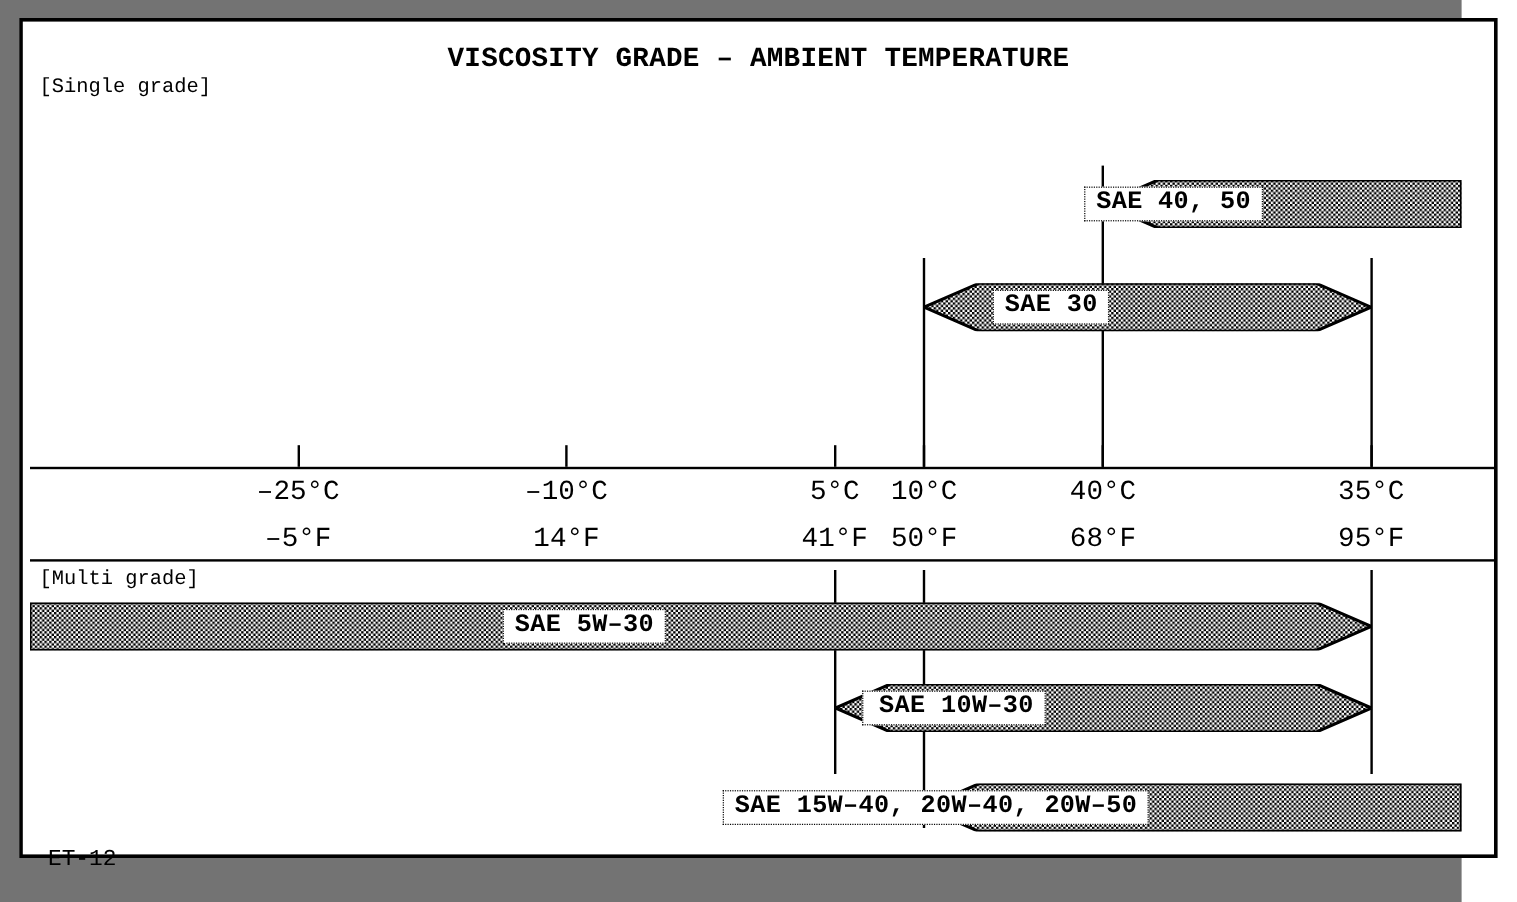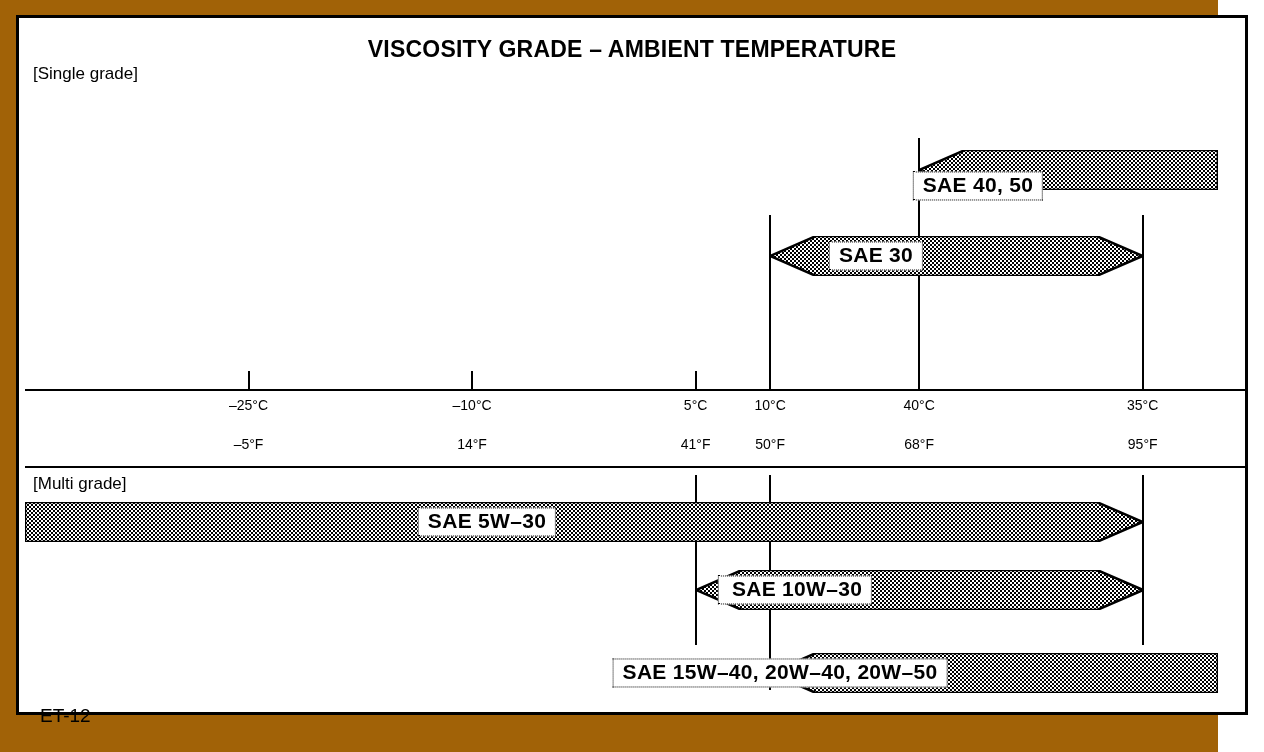--- a/index.html
+++ b/index.html
@@ -2,21 +2,21 @@
 <html><head>
 <meta charset="utf-8">
 <title>Viscosity Grade Chart</title>
 <style>
   html,body{margin:0;padding:0;background:#ffffff;}
   body{
     width:1264px;height:752px;overflow:hidden;
     font-family:"Liberation Sans","DejaVu Sans",sans-serif;
     color:#000;
   }
-  #stage{position:relative;width:1218px;height:752px;background:#a16207;}
+  #stage{position:relative;width:1218px;height:752px;background:#737373;font-family:Liberation Mono, monospace;}
 
   
   .frame{
     position:absolute;left:16px;top:15px;width:1232px;height:700px;
     border:3px solid #000;box-sizing:border-box;background:#fff;
   }
 
   
   .chart-title{
     position:absolute;left:0;top:36px;width:1264px;text-align:center;
@@ -39,21 +39,21 @@
   .tick{
     position:absolute;width:2px;background:#000;
   }
   
   .tick-short{top:371px;height:18px;}
   
   .gridline{position:absolute;width:2px;background:#000;}
 
   
   .tick-label{
-    position:absolute;font-size:14px;white-space:nowrap;
+    position:absolute;font-size:23px;white-space:nowrap;
     transform:translateX(-50%);
   }
   .tick-c{top:397px;}
   .tick-f{top:436px;}
   
   .bar-wrap{position:absolute;height:40px;}
   .bar-label{
     position:absolute;top:50%;transform:translateY(-50%);
     background:#fff;border:1px dotted #000;
     padding:2px 9px 3px 9px;
@@ -115,21 +115,21 @@
           <defs>
             <pattern id="hatch0" width="4" height="4" patternUnits="userSpaceOnUse">
               <rect width="4" height="4" fill="#fff"></rect>
               <rect width="2" height="2" fill="#000"></rect>
               <rect x="2" y="2" width="2" height="2" fill="#000"></rect>
             </pattern>
           </defs>
           <polygon points="46,0 298.8536585365854,0 298.8536585365854,0 298.8536585365854,40 46,40 0,20" fill="url(#hatch0)" stroke="#000" stroke-width="2.5"></polygon>
         </svg>
       </div>
-      <div class="bar-label" style="left: 978px; top: 186px; transform: translate(-50%, -50%); position: absolute;">SAE 40, 50</div>
+      <div class="bar-label" style="left: 978px; top: 170px; transform: translate(-50%, -50%); position: absolute;">SAE 40, 50</div>
       <div class="bar-wrap" style="left: 770.122px; top: 236px; width: 372.561px;">
         <svg width="372.56097560975616" height="40" style="position: absolute; left: 0px; top: 0px;">
           <defs>
             <pattern id="hatch1" width="4" height="4" patternUnits="userSpaceOnUse">
               <rect width="4" height="4" fill="#fff"></rect>
               <rect width="2" height="2" fill="#000"></rect>
               <rect x="2" y="2" width="2" height="2" fill="#000"></rect>
             </pattern>
           </defs>
           <polygon points="46,0 326.56097560975616,0 372.56097560975616,20 326.56097560975616,40 46,40 0,20" fill="url(#hatch1)" stroke="#000" stroke-width="2.5"></polygon>

